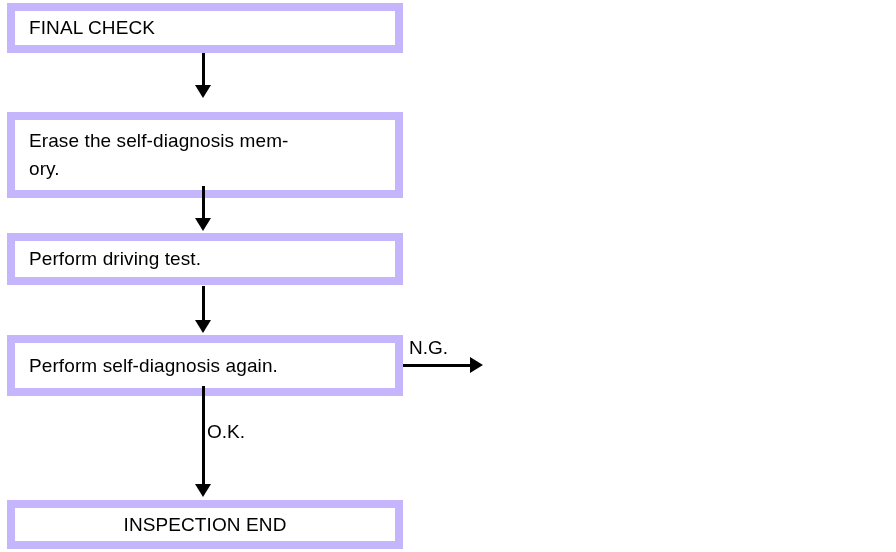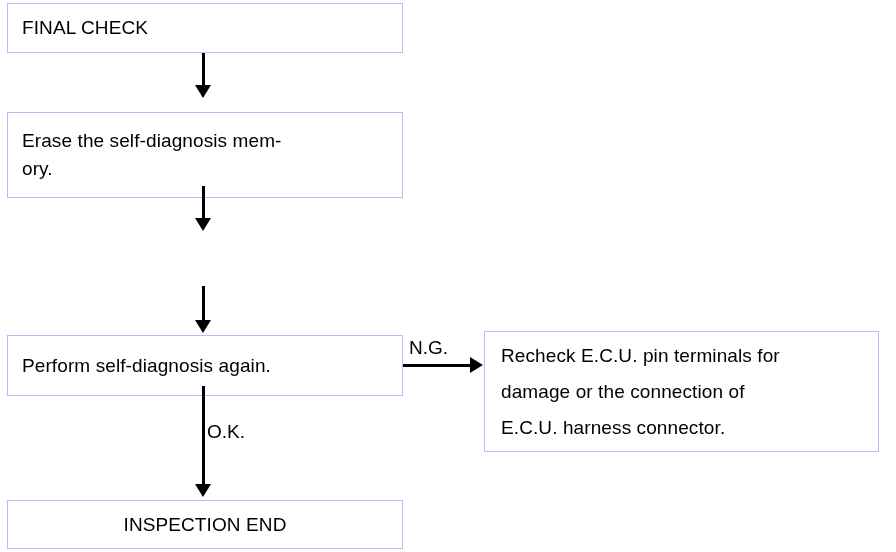--- a/index.html
+++ b/index.html
@@ -12,21 +12,21 @@
     width: 896px;
     height: 552px;
     background: #ffffff;
     overflow: hidden;
     font-family: "Liberation Sans", sans-serif;
     color: #000000;
   }
   .node {
     position: absolute;
     box-sizing: border-box;
-    border: 1px solid #c4b5fd;
+    border: 8px solid #c4b5fd;
     background: #ffffff;
     display: flex;
     flex-direction: column;
     justify-content: center;
   }
   .node-text {
     font-size: 19px;
     line-height: 28px;
     font-weight: 400;
     letter-spacing: 0.1px;
@@ -111,37 +111,35 @@
   <div class="arrowhead-down" id="conn1-head"></div>
 
   <div class="node align-left" id="node-erase-memory">
     <div class="node-text">Erase the self-diagnosis mem-
 ory.</div>
   </div>
 
   <div class="vline" id="conn2-line"></div>
   <div class="arrowhead-down" id="conn2-head"></div>
 
+  <div class="node align-left" id="node-driving-test">
+    <div class="node-text">Perform driving test.</div>
+  </div>
 
   <div class="vline" id="conn3-line"></div>
   <div class="arrowhead-down" id="conn3-head"></div>
 
   <div class="node align-left" id="node-self-diag">
     <div class="node-text">Perform self-diagnosis again.</div>
   </div>
 
   <div class="hline" id="ng-line"></div>
   <div class="arrowhead-right" id="ng-head"></div>
   <div class="edge-label" id="label-ng">N.G.</div>
 
-  <div class="node align-left" id="node-recheck-ecu">
-    <div class="node-text">Recheck E.C.U. pin terminals for
-damage or the connection of
-E.C.U. harness connector.</div>
-  </div>
 
   <div class="vline" id="conn4-line"></div>
   <div class="arrowhead-down" id="conn4-head"></div>
   <div class="edge-label" id="label-ok">O.K.</div>
 
   <div class="node align-center" id="node-inspection-end">
     <div class="node-text">INSPECTION END</div>
   </div>
 
 </div>

